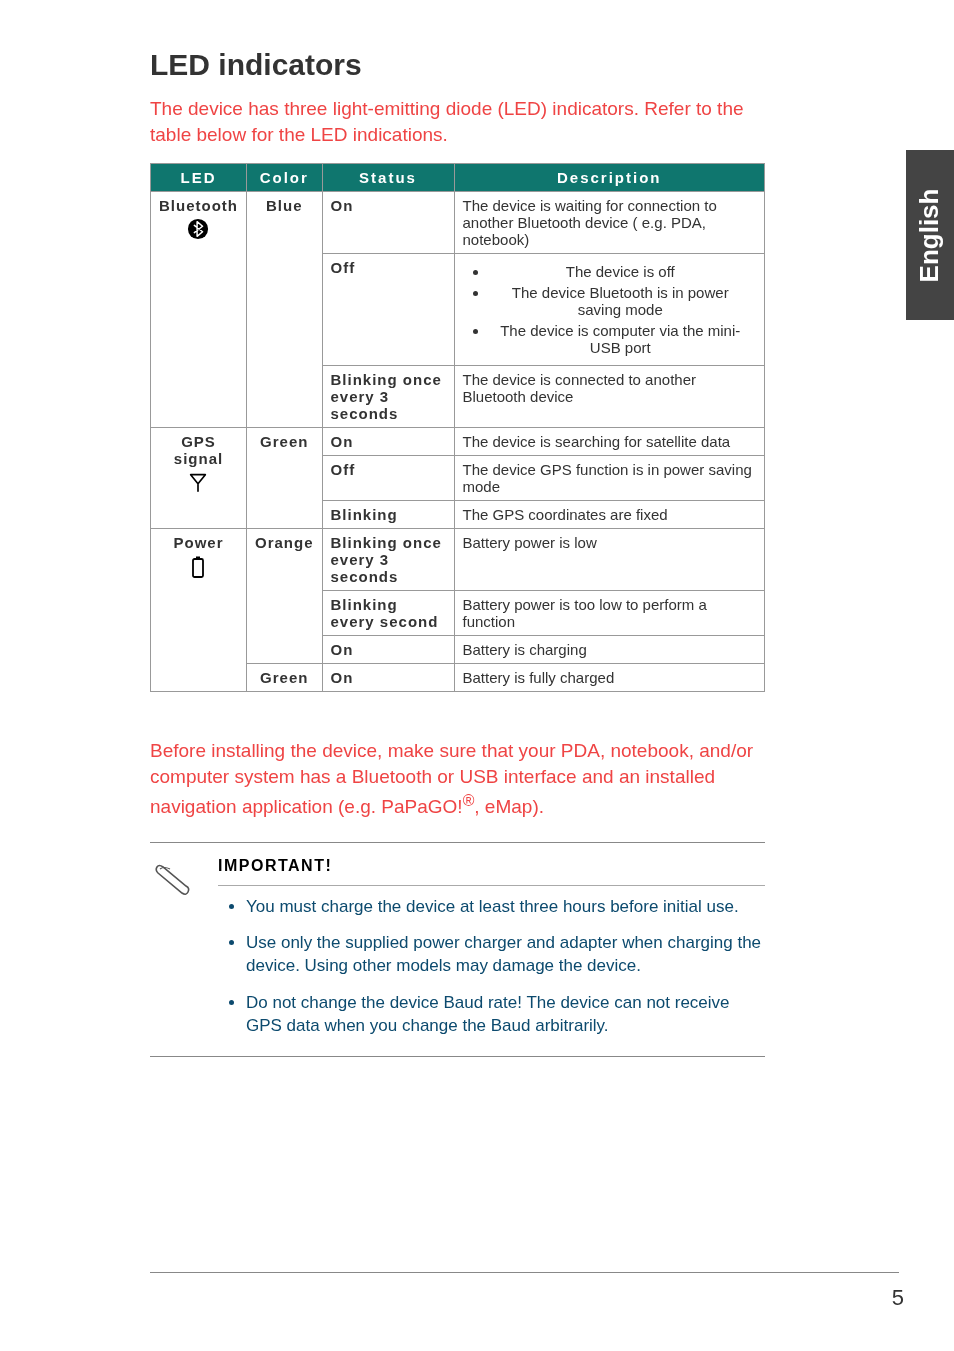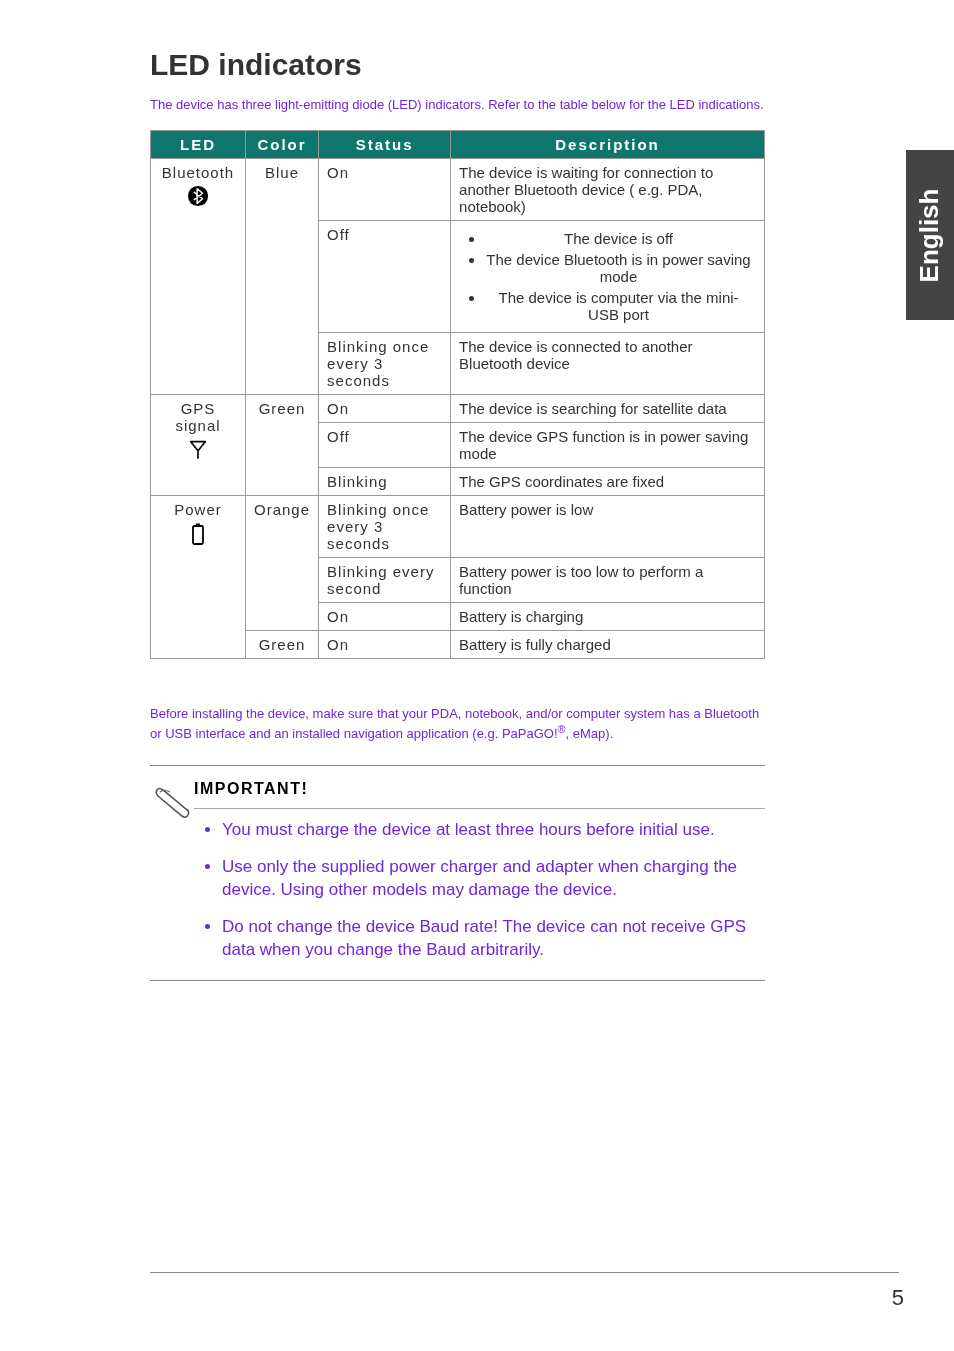--- a/index.html
+++ b/index.html
@@ -32,24 +32,24 @@
     transform: rotate(-90deg);
     white-space: nowrap;
   }
   h2.section-heading {
     font-size: 30px;
     font-weight: bold;
     margin-bottom: 14px;
     color: #333;
   }
   p.intro {
-    font-size: 13px;
+    font-size: 19px;
     line-height: 1.35;
     margin-bottom: 16px;
-    color: #6d28d9;
+    color: #ef4444;
   }
   
   table.led-table {
     border-collapse: collapse;
     width: 100%;
     font-size: 15px;
   }
   table.led-table th {
     background: #0f766e;
     color: #fff;
@@ -59,51 +59,52 @@
     border: 1px solid #999;
     letter-spacing: 2px;
   }
   table.led-table td {
     border: 1px solid #999;
     padding: 5px 8px;
     vertical-align: top;
     color: #333;
   }
   td.led-cell, td.color-cell, td.status-cell {
-    font-weight: normal;
+    font-weight: bold;
     letter-spacing: 1px;
   }
   td.led-cell { text-align: center; vertical-align: top; padding-top: 6px; }
   td.color-cell { vertical-align: top; text-align: center; }
   .led-name { display:block; margin-bottom:4px; }
   .icon { display:inline-block; }
   ul.desc-list { list-style: disc; padding-left: 22px; }
   ul.desc-list li { margin: 4px; text-align: center; }
   
   .section2 { margin-top: 46px; }
   .note-block {
     display: flex;
+    gap: 24px;
     margin-top: 22px;
     border-top: 1px solid #888;
     border-bottom: 1px solid #888;
     padding: 14px 0 18px 0;
     justify-content: center;
   }
   .note-icon { flex: 0 0 44px; display:flex; justify-content:center; padding-top:2px; }
   .note-body { flex: 1; }
   .note-heading {
     font-weight: bold;
     letter-spacing: 1.5px;
     font-size: 16px;
     margin-bottom: 10px;
     border-bottom: 1px solid #aaa;
     padding-bottom: 10px;
   }
   ul.note-list { list-style: disc; padding-left: 28px; }
-  ul.note-list li { font-size: 17px; line-height: 1.35; margin-bottom: 14px; color:#6d28d9; }
+  ul.note-list li { font-size: 17px; line-height: 1.35; margin-bottom: 14px; color:#0c4a6e; }
   ul.note-list li:last-child { margin-bottom: 0; }
   .page-number {
     position: absolute;
     bottom: 40px;
     right: 50px;
     font-size: 22px;
     color: #333;
   }
   .footer-rule {
     position: absolute;

